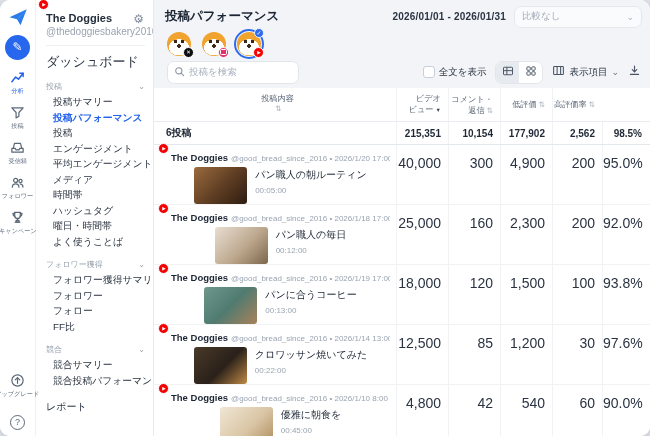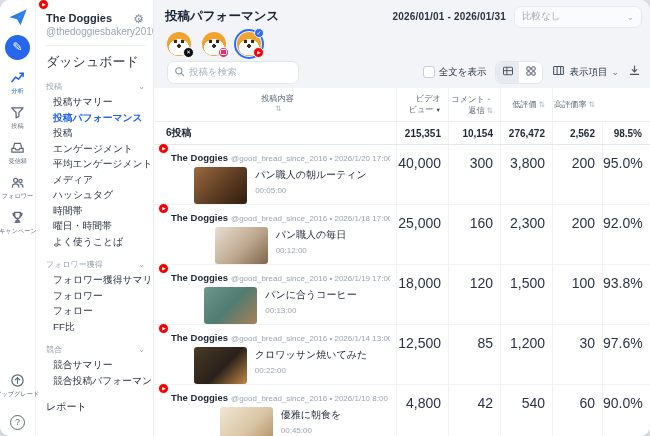--- a/index.html
+++ b/index.html
@@ -208,22 +208,22 @@
       <div class="nav-sec">
         <span>投稿</span>
         <span class="sec-chev">⌄</span>
       </div>
       <div class="nav-item">投稿サマリー</div>
       <div class="nav-item active">投稿パフォーマンス</div>
       <div class="nav-item">投稿</div>
       <div class="nav-item">エンゲージメント</div>
       <div class="nav-item">平均エンゲージメント</div>
       <div class="nav-item">メディア</div>
+      <div class="nav-item">時間帯</div>
       <div class="nav-item">ハッシュタグ</div>
-      <div class="nav-item">時間帯</div>
       <div class="nav-item">曜日・時間帯</div>
       <div class="nav-item">よく使うことば</div>
 
       <div class="nav-sec">
         <span>フォロワー獲得</span>
         <span class="sec-chev">⌄</span>
       </div>
       <div class="nav-item">フォロワー獲得サマリー</div>
       <div class="nav-item">フォロワー</div>
       <div class="nav-item">フォロー</div>
@@ -340,21 +340,21 @@
         <div class="th num-border">
 
           <span class="th-l"><span>高評価率</span><span class="sort">⇅</span></span>
         </div>
       </div>
 
       <div class="trow summary">
         <div class="cell label">6投稿</div>
         <div class="cell num num-border">215,351</div>
         <div class="cell num num-border">10,154</div>
-        <div class="cell num num-border">276,472</div>
+        <div class="cell num num-border">177,902</div>
         <div class="cell num num-border">2,562</div>
         <div class="cell num num-border">98.5%</div>
       </div>
 
       <div class="trow data-row">
         <div class="cell-post">
           <span class="post-av"><span class="avatar"><span class="badge yt">
                   <span>▶</span>
                 </span></span></span>
           <div class="post-main">
@@ -366,21 +366,21 @@
               <span class="thumb" style="background:linear-gradient(135deg,#9a6b3f 0%,#5d3c22 55%,#2e1d10 100%)"></span>
               <div class="post-text">
                 <div class="post-title">パン職人の朝ルーティン</div>
                 <div class="post-duration">00:05:00</div>
               </div>
             </div>
           </div>
         </div>
         <div class="cell numval num-border">40,000</div>
         <div class="cell numval num-border">300</div>
-        <div class="cell numval num-border">3,800</div>
+        <div class="cell numval num-border">4,900</div>
         <div class="cell numval num-border">200</div>
         <div class="cell numval num-border">95.0%</div>
       </div>
 
       <div class="trow data-row">
         <div class="cell-post">
           <span class="post-av"><span class="avatar"><span class="badge yt">
                   <span>▶</span>
                 </span></span></span>
           <div class="post-main">

